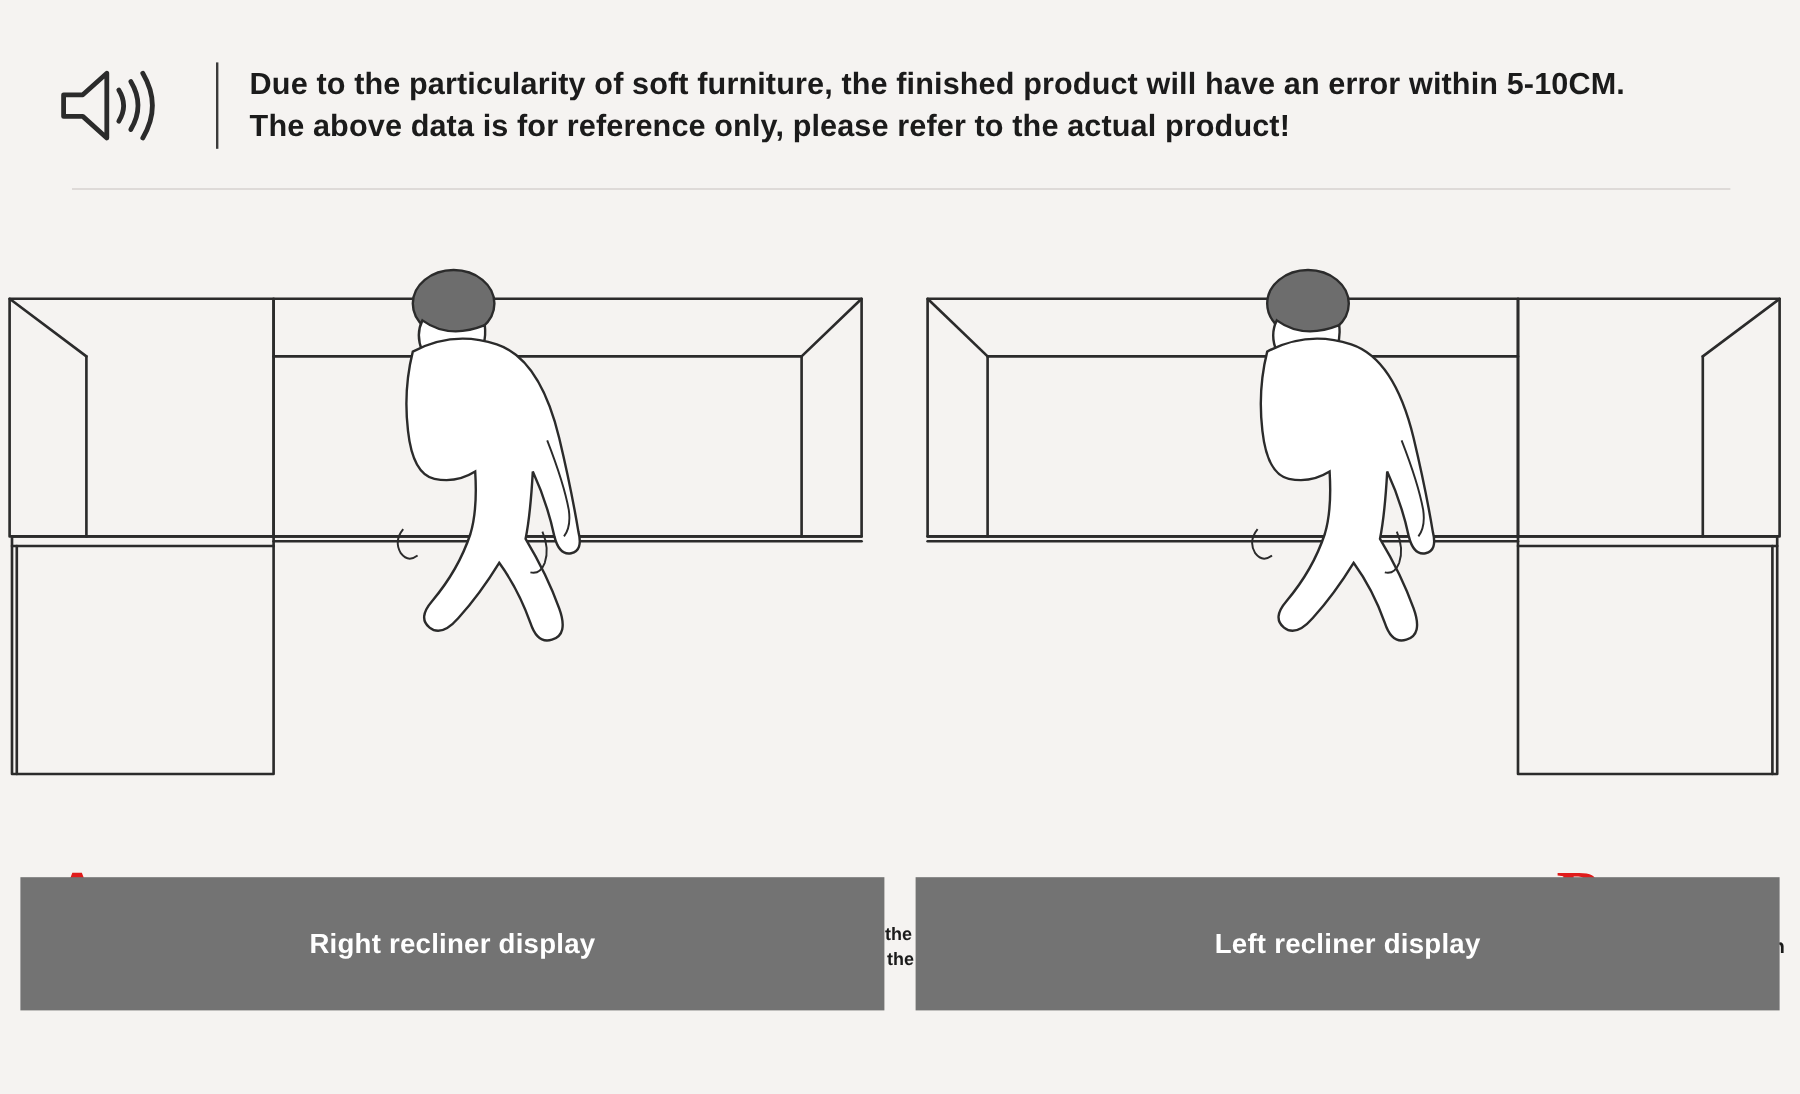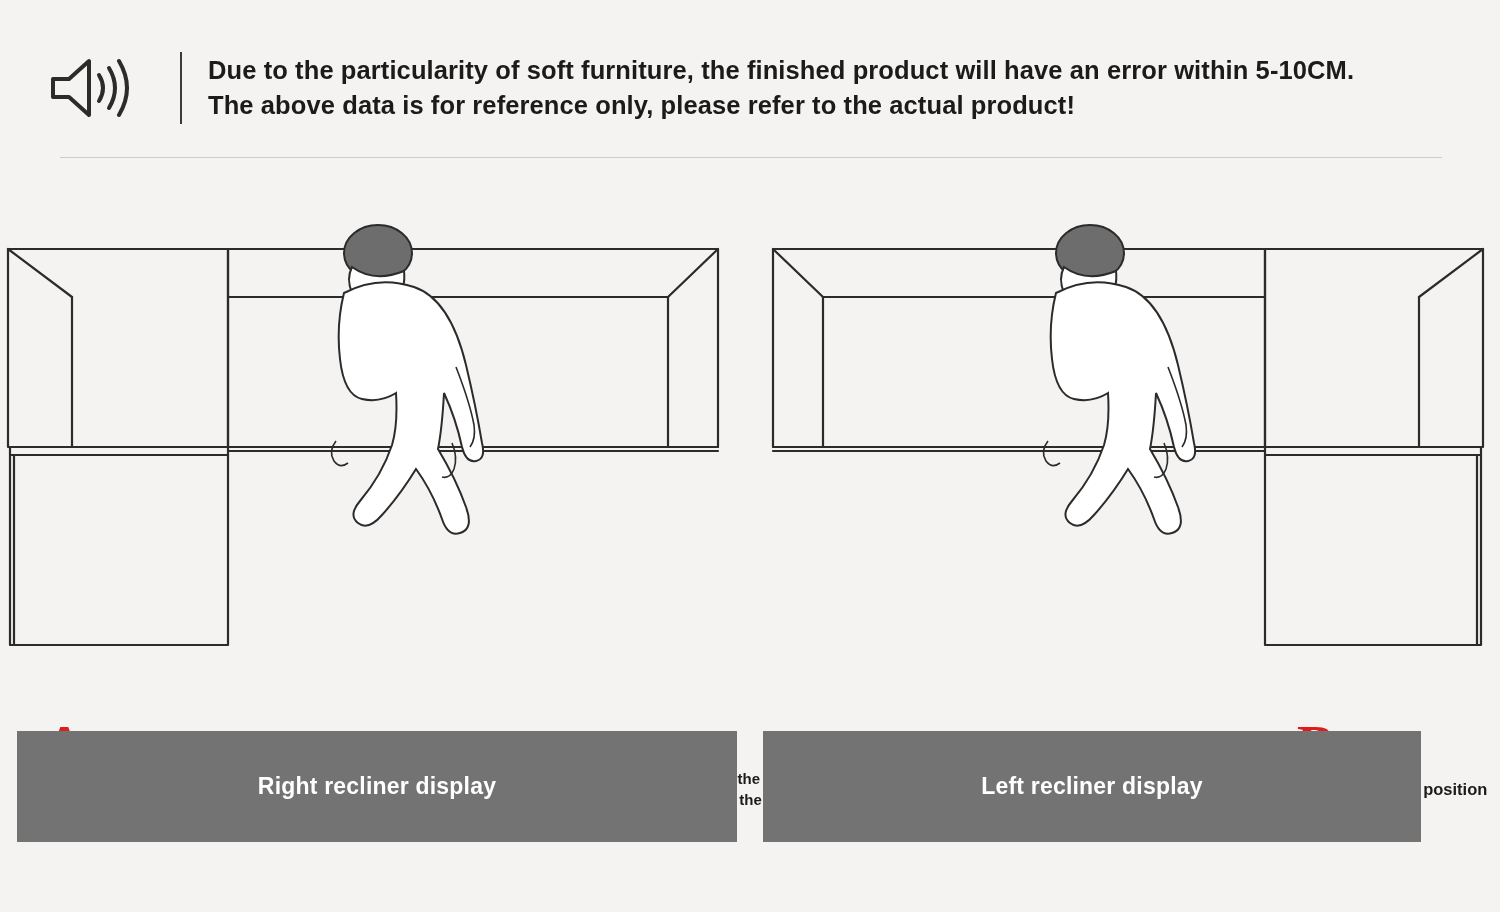--- a/index.html
+++ b/index.html
@@ -119,21 +119,21 @@
     background: #737373;
     color: #ffffff;
     display: flex;
     align-items: center;
     justify-content: center;
     font-size: 23px;
     font-weight: bold;
     letter-spacing: 0.2px;
   }
   #bar-right { left: 17px;  width: 720px; }
-  #bar-left  { left: 763px; width: 658px; }
+  #bar-left  { left: 763px; width: 720px; }
 </style>
 </head>
 <body>
 
 <div id="notice">
   <div id="speaker-wrap">
     <span id="speaker-icon">
       <svg width="86" height="70" viewBox="0 0 86 70" aria-hidden="true">
         <path d="M6 26 H22 L42 8 V62 L22 44 H6 Z" fill="none" stroke="#2b2b2b" stroke-width="4" stroke-linejoin="round" stroke-linecap="round"></path>
         <path d="M52 22 Q60 35 52 48" fill="none" stroke="#2b2b2b" stroke-width="4" stroke-linecap="round"></path>

